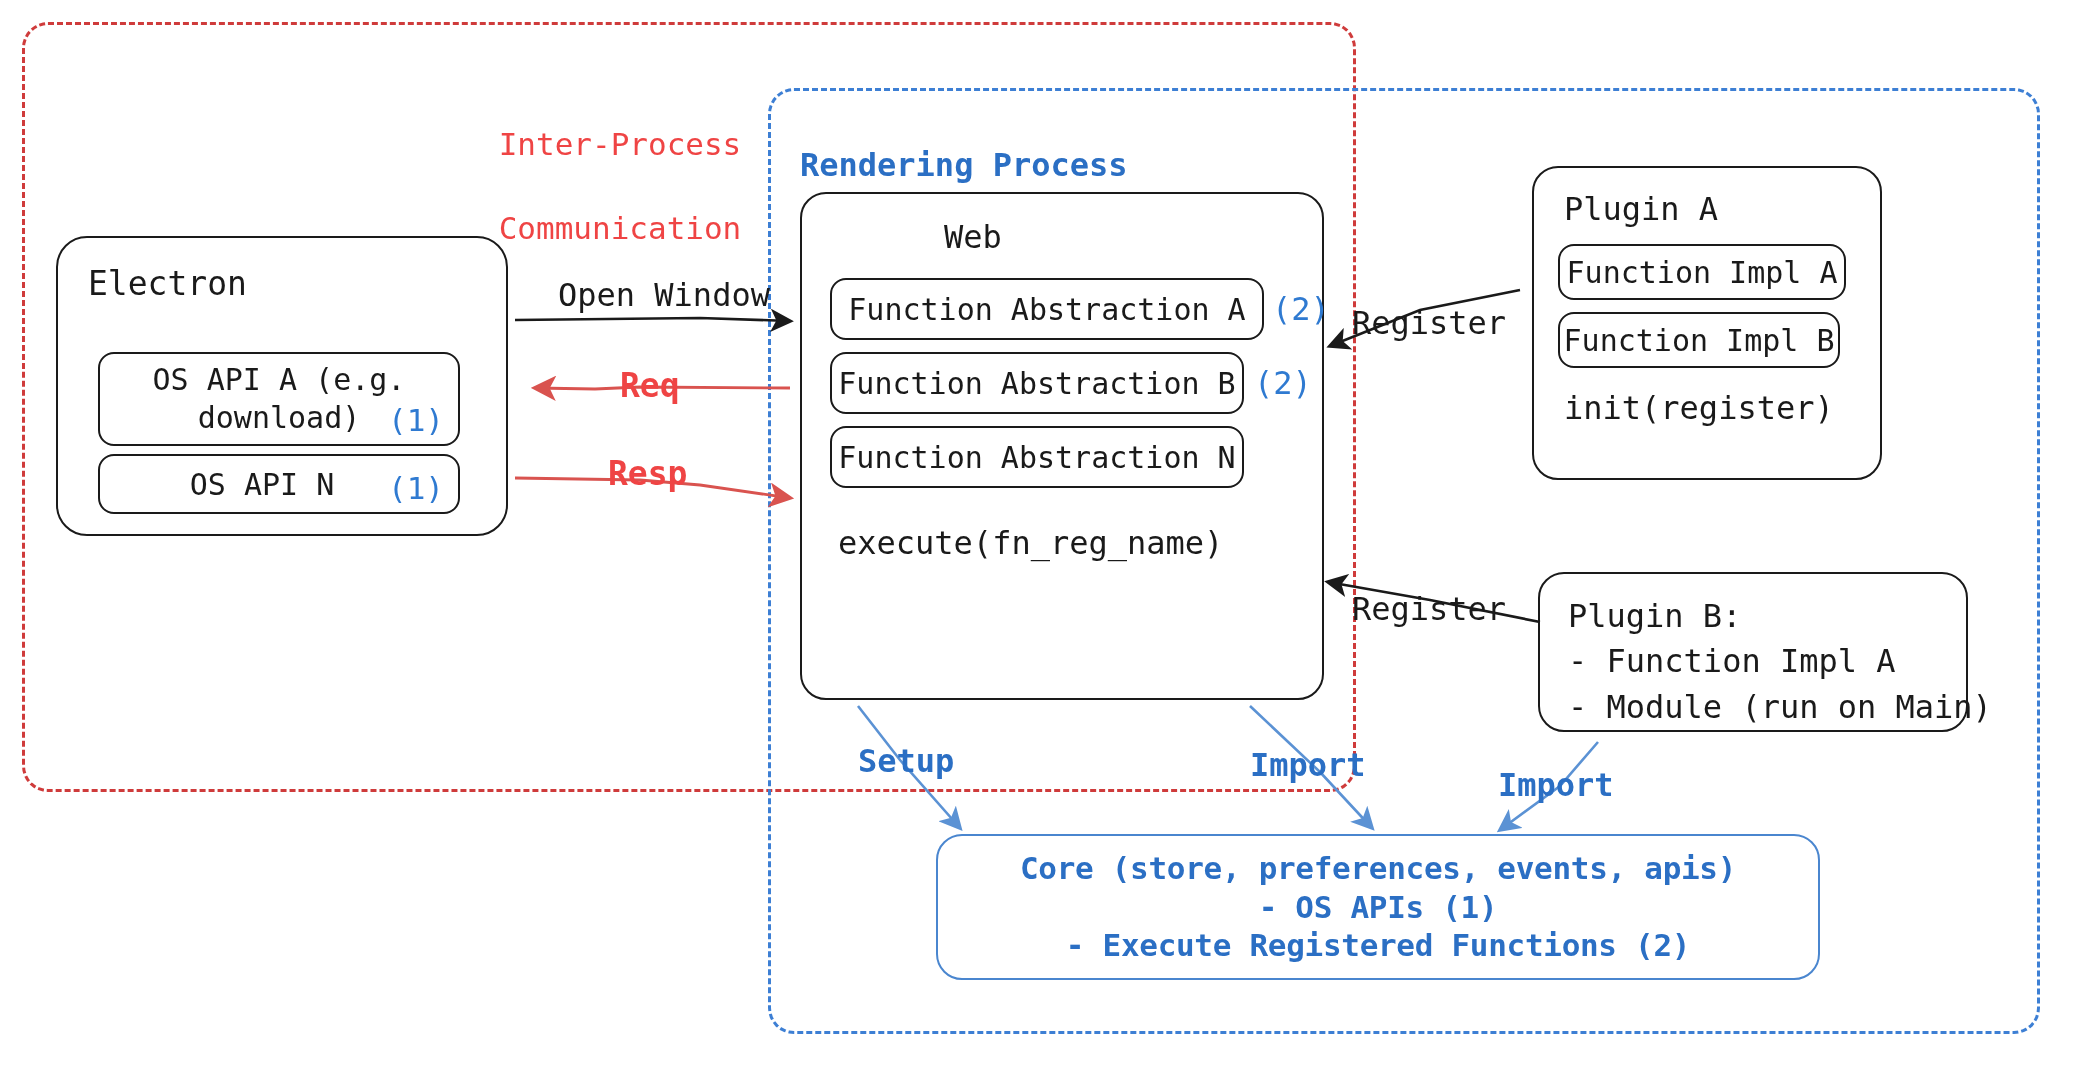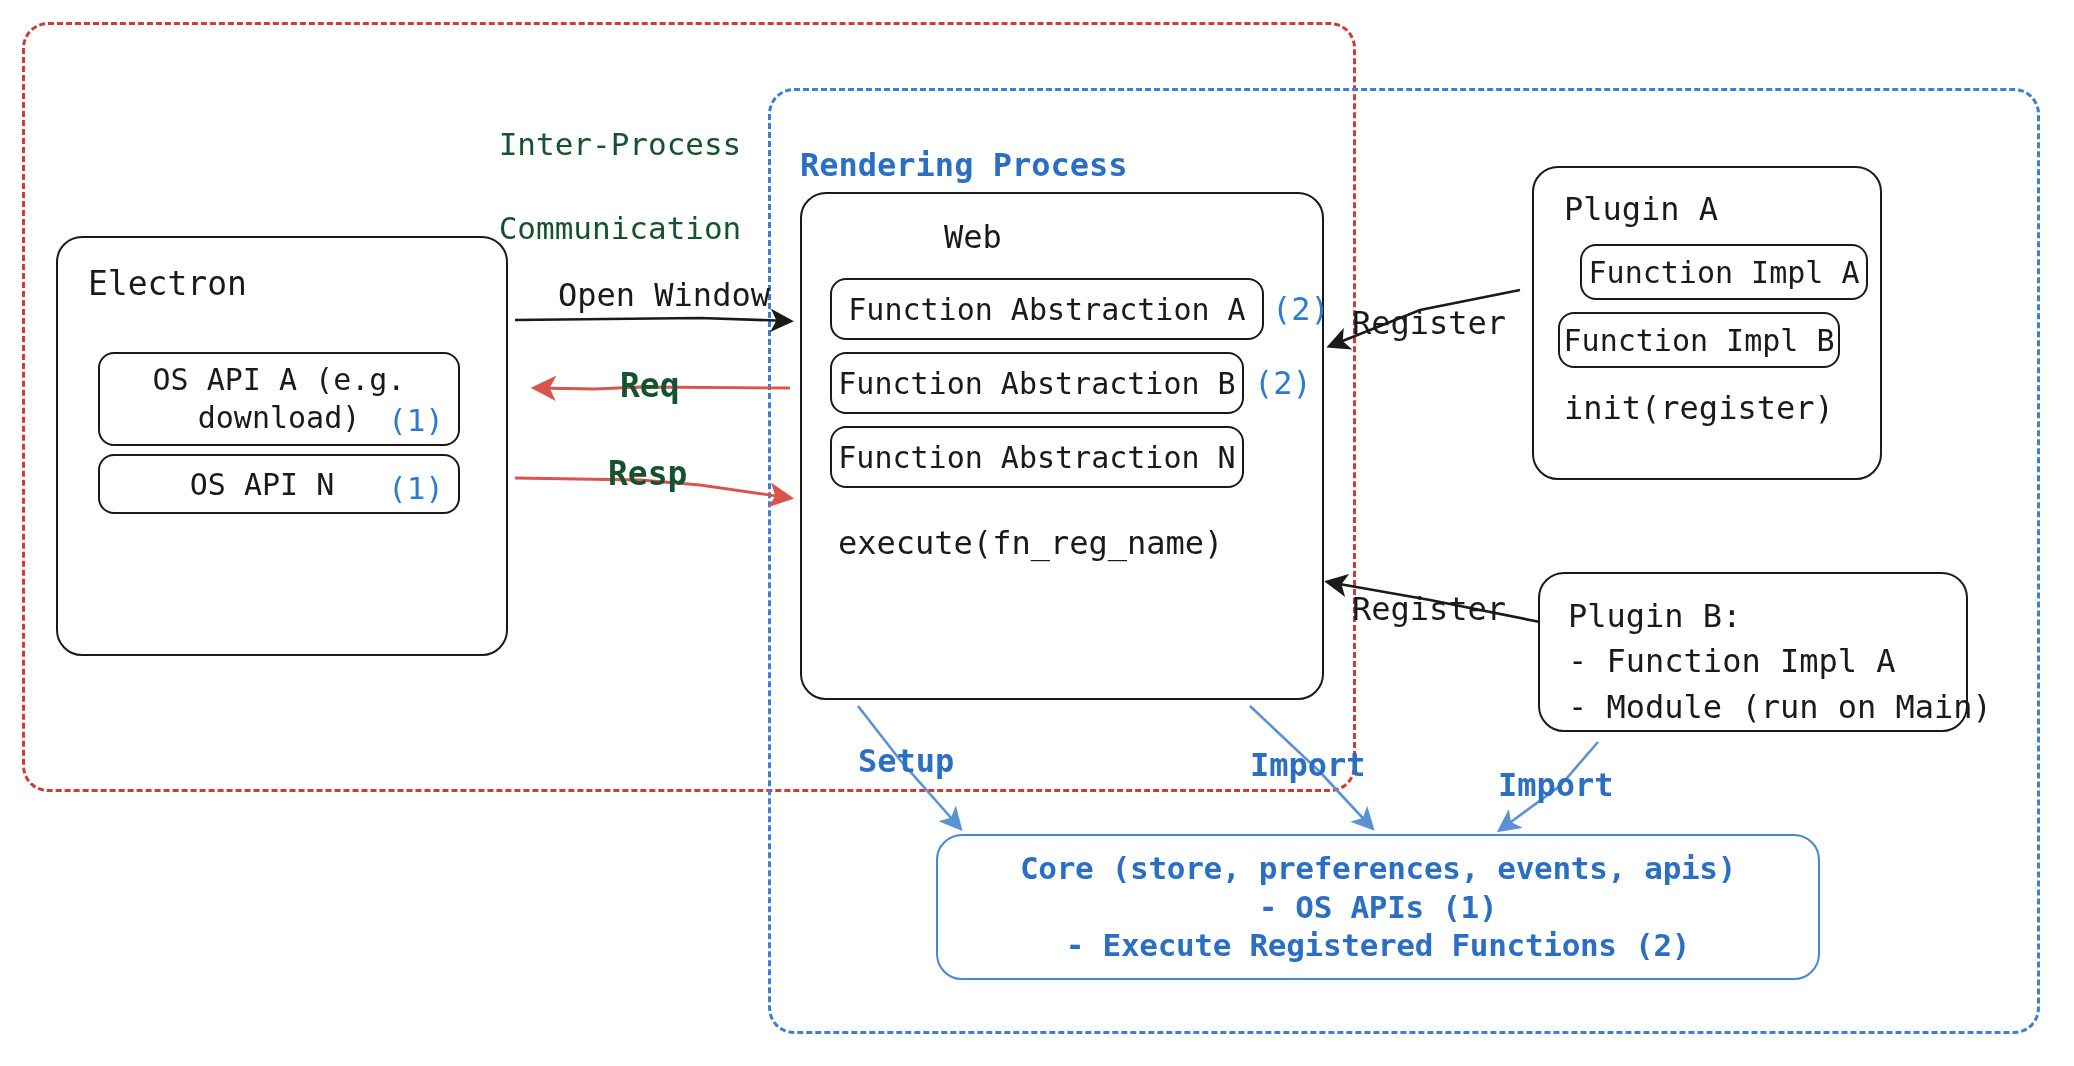--- a/index.html
+++ b/index.html
@@ -54,21 +54,21 @@
     border: 3px dashed #3d7fd4;
     border-radius: 26px;
     background: transparent;
   }
   .label {
     position: absolute;
     white-space: pre;
     line-height: 1.35;
   }
   .t-black { color: #1a1a1a; }
-  .t-red   { color: #14532d; }
+  .t-red   { color: #ef4444; }
   .t-blue  { color: #2b6fc4; }
   .t-blue-mark { color: #2f7ad1; }
   .f30 { font-size: 30px; }
   .f31 { font-size: 31px; }
   .f32 { font-size: 32px; }
   .f33 { font-size: 33px; }
 
   .core-box {
     border: 2.6px solid #4a86cf;
     border-radius: 26px;
@@ -106,21 +106,21 @@
 
   <div class="node group-blue" style="left:768px; top:88px; width:1272px; height:946px;"></div>
 
   <div class="label t-red f31" style="left:424px; top:82px; text-align:left;">
     <span>Inter-Process</span><br>
     <span>Communication</span>
   </div>
 
   <div class="label t-blue f32" style="left:800px; top:144px; font-weight:600;">Rendering Process</div>
 
-  <div class="node box" style="left:56px; top:236px; width:452px; height:420px;">
+  <div class="node box" style="left:56px; top:236px; width:452px; height:300px;border-radius:31px;">
     <div class="title-in-box t-black f33" style="left:30px; top:26px;">Electron</div>
 
     <div class="inner-box" style="position:absolute; left:40px; top:114px; width:358px; height:90px;">
       <span class="f30 t-black" style="white-space:pre-line; line-height:1.28;">OS API A (e.g.
 download)</span>
     </div>
     <div class="title-in-box t-blue-mark f31" style="left:330px; top:164px;">(1)</div>
 
     <div class="inner-box" style="position:absolute; left:40px; top:216px; width:358px; height:56px;">
       <span class="f30 t-black" style="margin-right:34px;">OS API N</span>
@@ -144,21 +144,21 @@
     <div class="inner-box" style="position:absolute; left:28px; top:232px; width:410px; height:58px;">
       <span class="f30 t-black">Function Abstraction N</span>
     </div>
 
     <div class="title-in-box t-black f32" style="left:36px; top:330px;">execute(fn_reg_name)</div>
   </div>
 
   <div class="node box" style="left:1532px; top:166px; width:350px; height:314px;">
     <div class="title-in-box t-black f32" style="left:30px; top:22px;">Plugin A</div>
 
-    <div class="inner-box" style="position:absolute; left:24px; top:76px; width:284px; height:52px;margin-left:22px;">
+    <div class="inner-box" style="position:absolute; left:24px; top:76px; width:284px; height:52px;">
       <span class="f30 t-black">Function Impl A</span>
     </div>
 
     <div class="inner-box" style="position:absolute; left:24px; top:144px; width:278px; height:52px;">
       <span class="f30 t-black">Function Impl B</span>
     </div>
 
     <div class="title-in-box t-black f32" style="left:30px; top:192px;margin-top:29px;">init(register)</div>
   </div>
 

